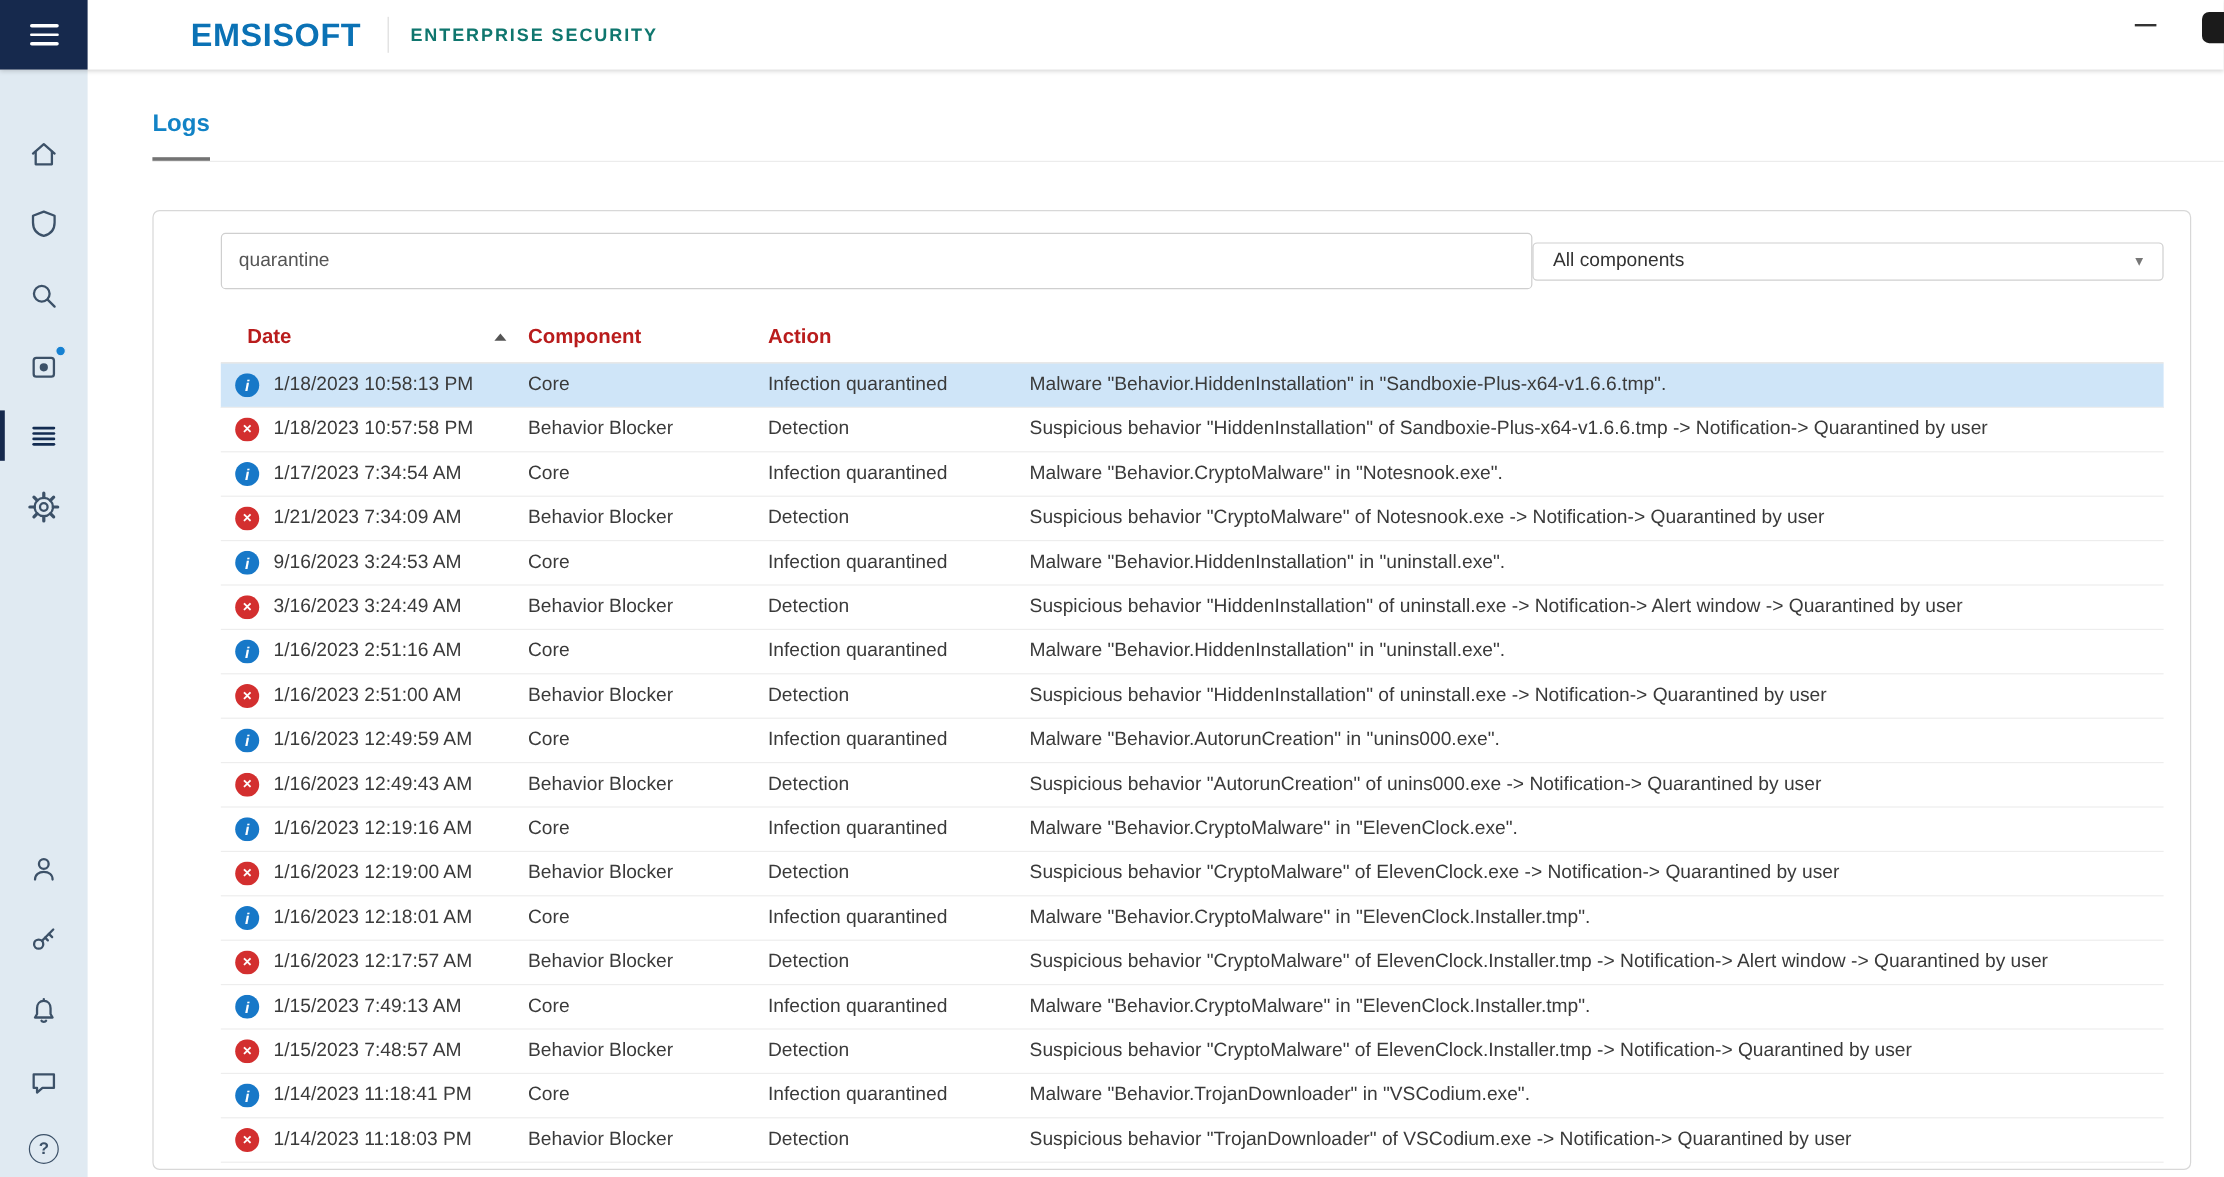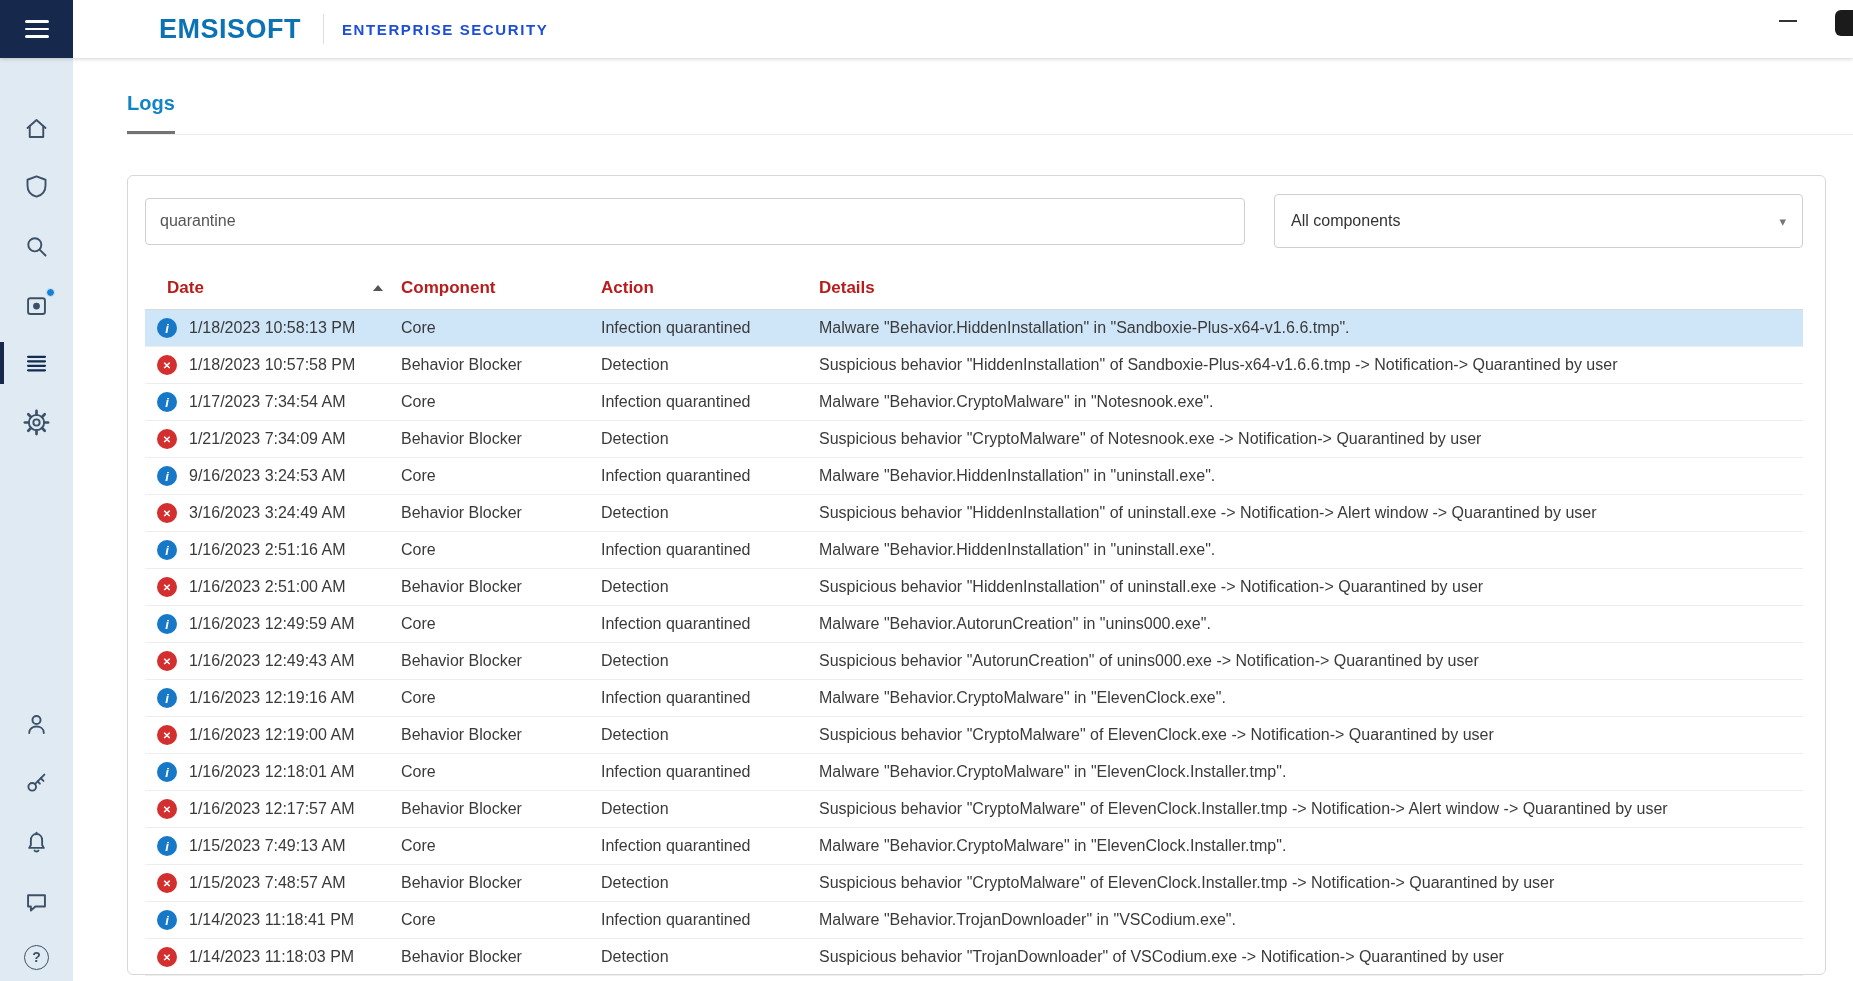--- a/index.html
+++ b/index.html
@@ -8,21 +8,21 @@
 
   
   .topbar { position:absolute; top:0; left:0; width:1853px; height:58px; background:#fff;
             box-shadow:0 1px 4px rgba(0,0,0,.18); z-index:20; display:flex; align-items:center; }
   .hamburger-box { width:73px; height:58px; background:#16294d; display:flex; flex-direction:column;
                    align-items:center; justify-content:center; gap:5px; cursor:pointer; flex:0 0 auto; }
   .hamburger-box span { display:block; width:24px; height:2.6px; background:#fff; border-radius:2px; }
   .brand { display:flex; align-items:center; margin-left:75px; }
   .logo { font-size:27px; font-weight:800; color:#0b72b5; letter-spacing:.5px;margin-left:11px; }
   .brand-sep { width:1px; height:30px; background:#ddd; margin:0 18px 0 22px; }
-  .subtitle { font-size:15px; letter-spacing:1.6px; color:#1d4ed8; font-weight:600; }
+  .subtitle { font-size:15px; letter-spacing:1.6px; color:#0f766e; font-weight:600; }
   .min-btn { position:absolute; right:56px; top:20px; width:18px; height:2.4px; background:#333; cursor:pointer; }
   .max-btn { position:absolute; right:-8px; top:10px; width:26px; height:26px; background:#1b1b1b;
              border-radius:6px; cursor:pointer; }
 
   
   .sidebar { position:absolute; top:58px; left:0; width:73px; height:923px; background:#e0eaf2; z-index:10; }
   .side-item { position:absolute; left:0; width:73px; height:48px; display:flex; align-items:center;
                justify-content:center; color:#3c5168; cursor:pointer; }
   .side-item svg { width:27px; height:27px; stroke:currentColor; fill:none;
                    stroke-width:1.7; stroke-linecap:round; stroke-linejoin:round; }
@@ -33,27 +33,27 @@
   .help-ring { width:25px; height:25px; border:1.8px solid currentColor; border-radius:50%;
                display:flex; align-items:center; justify-content:center; font-size:14px; font-weight:700; }
 
   
   .content { position:absolute; top:58px; left:73px; right:0; bottom:0; background:#fff; }
   .tabs { margin:34px 0 0 54px; border-bottom:1px solid #ececec; }
   .tab { display:inline-block; color:#1283c6; font-size:20px; font-weight:700;
          padding-bottom:16px; border-bottom:3px solid #737373; cursor:pointer; }
 
   .panel { margin:40px 27px 0 54px; height:800px; border:1px solid #d8d8d8; border-radius:6px;
-           padding:18px 22px 0 17px; }
+           padding:18px 22px 0 56px; }
 
   .filter-row { display:flex; justify-content:space-between; align-items:center; }
   .search-input { width:1100px; height:47px; border:1px solid #cfcfcf; border-radius:4px;
                   padding:0 14px; font-size:16px; color:#555; outline:none;
                   font-family:"Liberation Sans", sans-serif; }
-  .dropdown { width:529px; height:54px; border:1px solid #cfcfcf; border-radius:4px; background:#fff;
+  .dropdown { width:529px; height:32px; border:1px solid #cfcfcf; border-radius:4px; background:#fff;
               display:flex; align-items:center; justify-content:space-between; padding:0 16px;
               font-size:16px; color:#333; cursor:pointer; }
   .chevron { color:#777; font-size:13px; }
 
   
   .table { margin-top:18px; }
   .thead, .trow { display:grid; grid-template-columns:44px 212px 200px 218px 1fr; align-items:center; }
   .thead { height:44px; border-bottom:1px solid #d9d9d9; font-size:17px; font-weight:700; color:#b91c1c; }
   .th { cursor:pointer; }
   .date-h { grid-column:1 / 3; display:flex; align-items:center; justify-content:space-between;
@@ -182,21 +182,20 @@
     </div>
 
     <div class="table">
       <div class="thead">
         <div class="th date-h">
           <span>Date</span>
           <span class="sort-caret"></span>
         </div>
         <div class="th">Component</div>
         <div class="th">Action</div>
-        <div class="th">Details</div>
       </div>
       <div>
           <div class="trow selected">
             <div class="tcell icon-cell">
               <span class="row-icon info">i</span>
             </div>
             <div class="tcell">1/18/2023 10:58:13 PM</div>
             <div class="tcell">Core</div>
             <div class="tcell">Infection quarantined</div>
             <div class="tcell">Malware "Behavior.HiddenInstallation" in "Sandboxie-Plus-x64-v1.6.6.tmp".</div>

